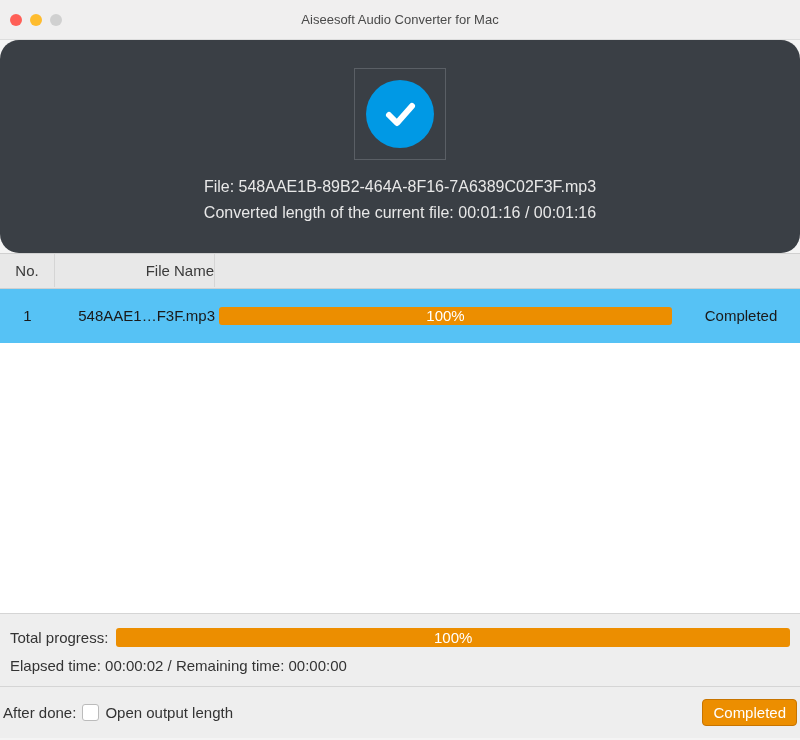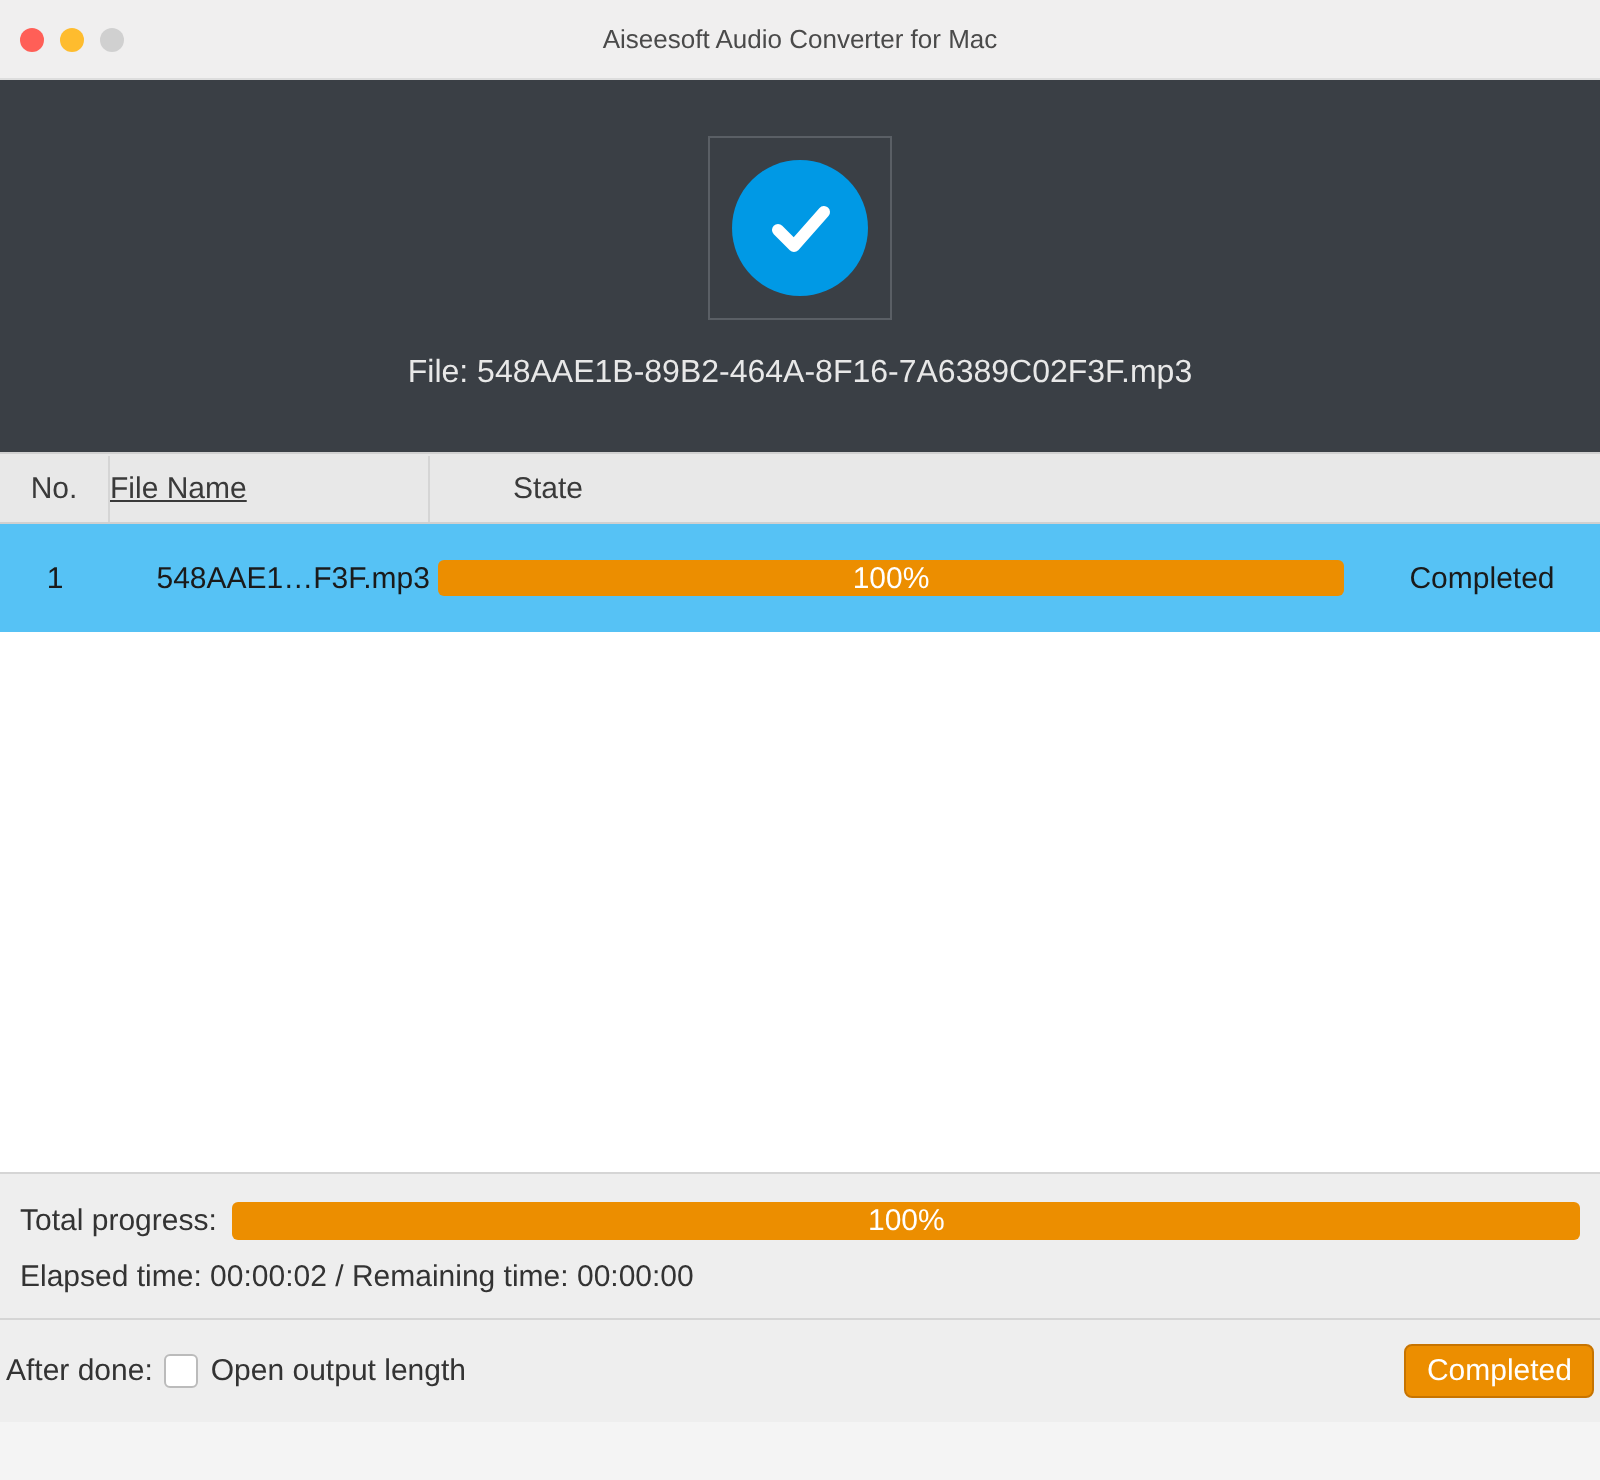--- a/index.html
+++ b/index.html
@@ -39,20 +39,21 @@
       font-size: 13px;
       color: #4a4a4a;
     }
     .hero {
       background: #3a3f45;
       padding: 28px 0 26px 0;
       display: flex;
       flex-direction: column;
       align-items: center;
       gap: 14px;
+      border-radius: 19px;
     }
     .icon-box {
       width: 92px;
       height: 92px;
       border: 1px solid #5a5f65;
       display: flex;
       align-items: center;
       justify-content: center;
     }
     .check-circle {
@@ -74,21 +75,21 @@
       display: flex;
       background: #e8e8e8;
       border-top: 1px solid #d0d0d0;
       border-bottom: 1px solid #d0d0d0;
       height: 36px;
       align-items: center;
       font-size: 15px;
       color: #3a3a3a;
     }
     .col-no { width: 55px; text-align: center; border-right: 1px solid #d5d5d5; padding: 8px 0; }
-    .col-name { width: 160px; text-align: left; border-right: 1px solid #d5d5d5; padding: 8px 0; text-decoration: underline; }
+    .col-name { width: 160px; text-align: right; border-right: 1px solid #d5d5d5; padding: 8px 0; }
     .col-progress { flex: 1; text-align: center; border-right: 1px solid #d5d5d5; padding: 8px 0; }
     .col-state { width: 118px; text-align: center; padding: 8px 0; }
     .row {
       display: flex;
       background: #56c2f5;
       height: 54px;
       align-items: center;
       font-size: 15px;
       color: #1a1a1a;
     }
@@ -187,27 +188,27 @@
 <div class="hero">
   <div class="icon-box">
     <div class="check-circle">
       <svg width="40" height="40" viewBox="0 0 40 40">
         <path d="M9 21 L17 29 L32 12" stroke="#fff" stroke-width="6" fill="none" stroke-linecap="round" stroke-linejoin="round"></path>
       </svg>
     </div>
   </div>
   <div class="hero-text">
     <div>File: 548AAE1B-89B2-464A-8F16-7A6389C02F3F.mp3</div>
+    <div>Converted length of the current file: 00:01:16 / 00:01:16</div>
   </div>
 </div>
 
 <div class="table-header">
   <div class="col-no">No.</div>
   <div class="col-name">File Name</div>
-  <div class="col-state">State</div>
 </div>
 
 <div class="row">
   <div class="cell-no">1</div>
   <div class="cell-name">548AAE1…F3F.mp3</div>
   <div class="cell-progress">
     <div class="row-progress-bar">100%</div>
   </div>
   <div class="cell-state">Completed</div>
 </div>

